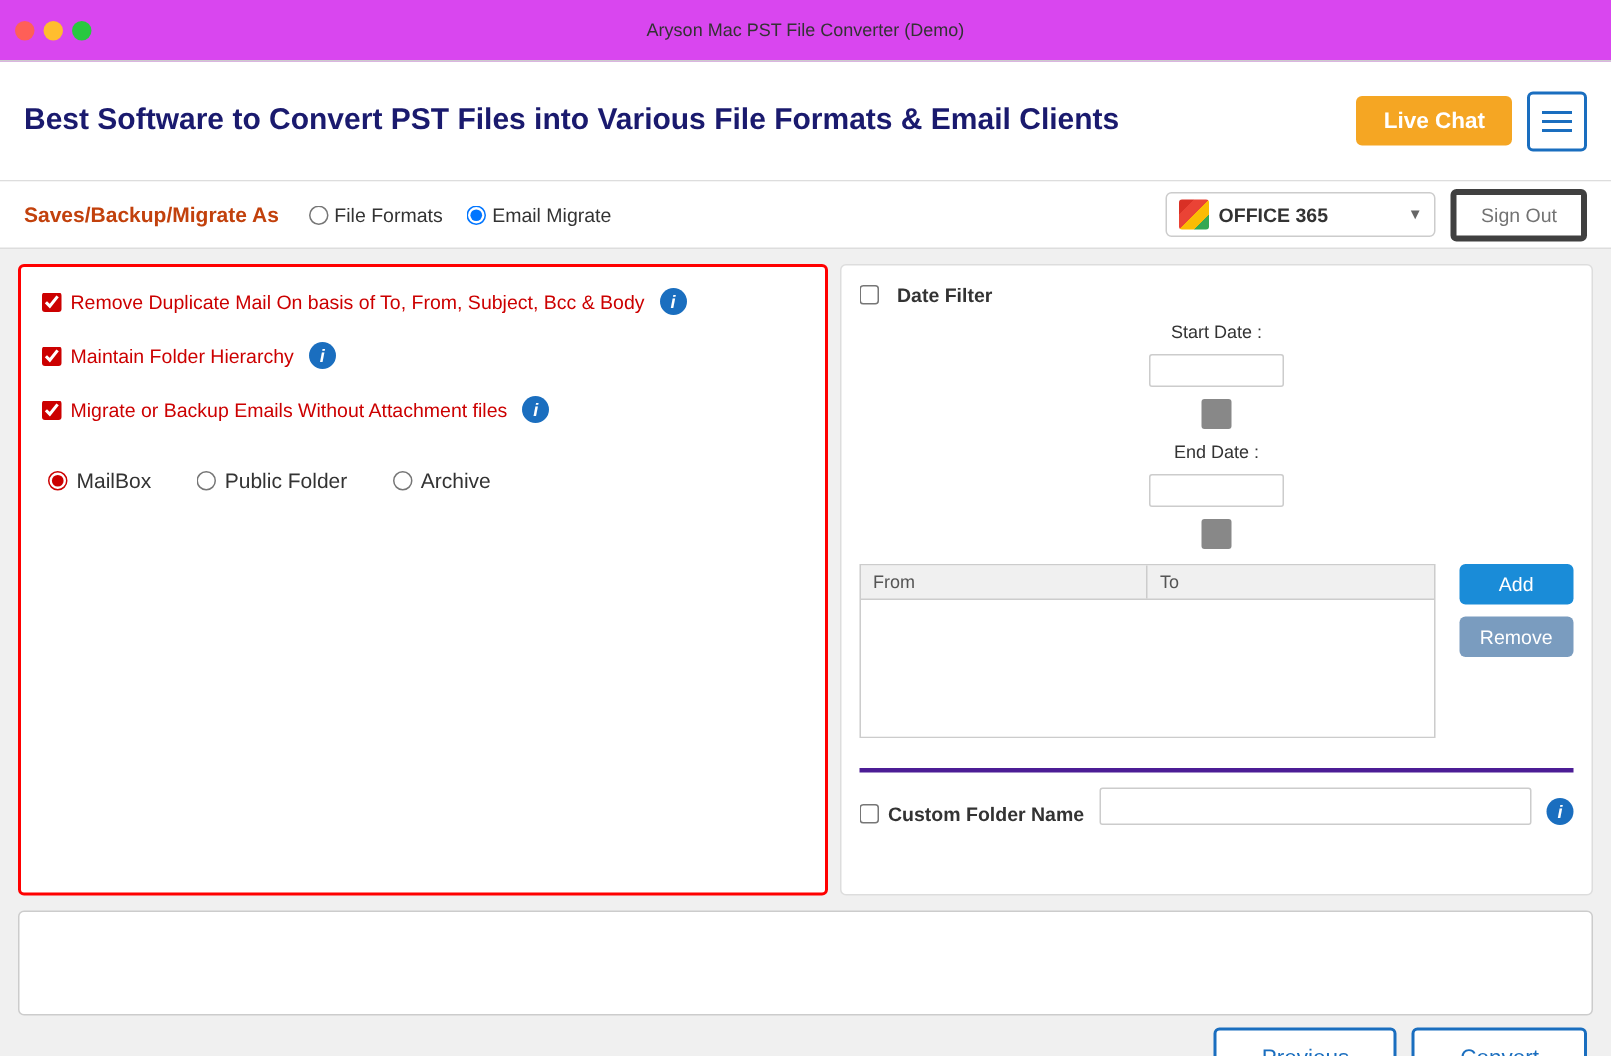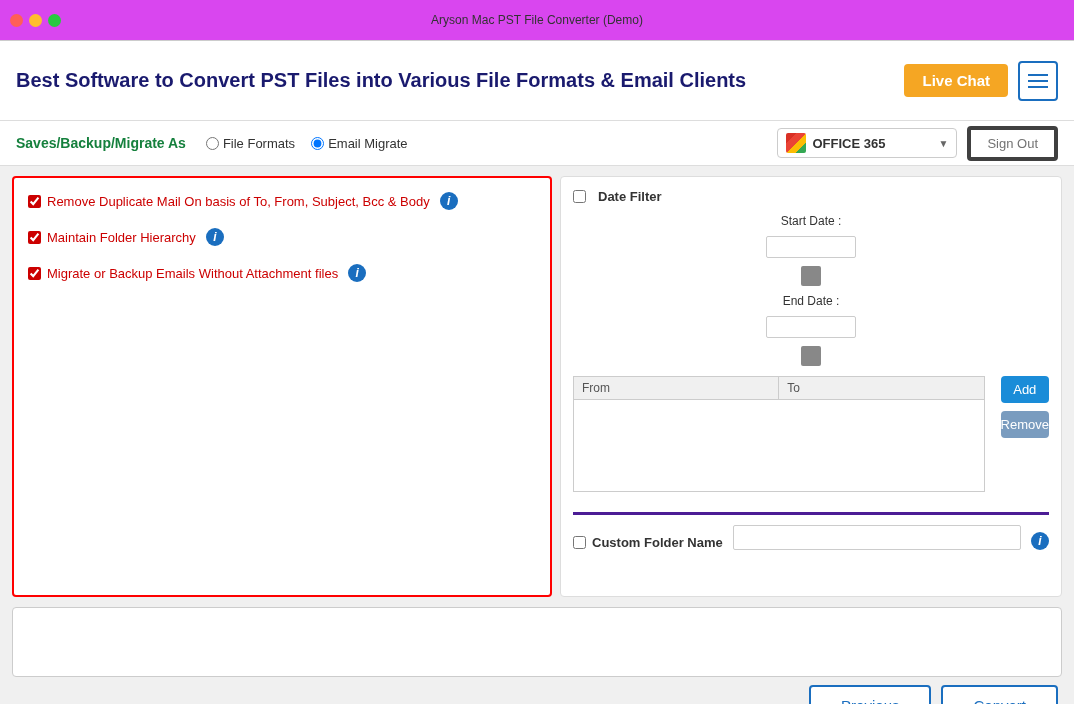--- a/index.html
+++ b/index.html
@@ -98,21 +98,21 @@
       padding: 8px 16px;
       display: flex;
       align-items: center;
       gap: 20px;
       border-bottom: 1px solid #ddd;
       height: 45px;
     }
     .nav-label {
       font-size: 14px;
       font-weight: bold;
-      color: #15803d;
+      color: #c2410c;
     }
     .nav-radio-group {
       display: flex;
       align-items: center;
       gap: 16px;
     }
     .nav-radio-item {
       display: flex;
       align-items: center;
       gap: 4px;
@@ -306,21 +306,21 @@
     .from-to-body { flex: 1; background: white; }
     .action-btns {
       display: flex;
       flex-direction: column;
       gap: 8px;
       margin-left: 8px;
     }
     .add-btn, .remove-btn {
       border: none;
       border-radius: 4px;
-      padding: 6px 0;
+      padding: 6px 14px;
       font-size: 13px;
       cursor: pointer;
       color: white;
     }
     .add-btn { background: #1a8cd8; }
     .remove-btn { background: #7a9cbf; }
     .date-row-with-actions {
       display: flex;
       gap: 8px;
       align-items: flex-start;
@@ -450,20 +450,34 @@
       <div class="info-icon">i</div>
     </div>
     <div class="option-row">
       <label>
         <input type="checkbox" checked="" style="">
         <span>Migrate or Backup Emails Without Attachment files</span>
       </label>
       <div class="info-icon">i</div>
     </div>
 
+    <div class="radio-group-row">
+      <div class="radio-item">
+        <input type="radio" name="folder-type" id="mailbox-radio" checked="" style="">
+        <label for="mailbox-radio">MailBox</label>
+      </div>
+      <div class="radio-item">
+        <input type="radio" name="folder-type" id="public-folder-radio" style="">
+        <label for="public-folder-radio">Public Folder</label>
+      </div>
+      <div class="radio-item">
+        <input type="radio" name="folder-type" id="archive-radio" style="">
+        <label for="archive-radio">Archive</label>
+      </div>
+    </div>
   </div>
 
   <div class="right-panel">
     <div class="date-filter-row">
       <div class="date-filter-label">
         <input type="checkbox" style="">
         <span>Date Filter</span>
       </div>
     </div>
     <div class="date-range-row">

